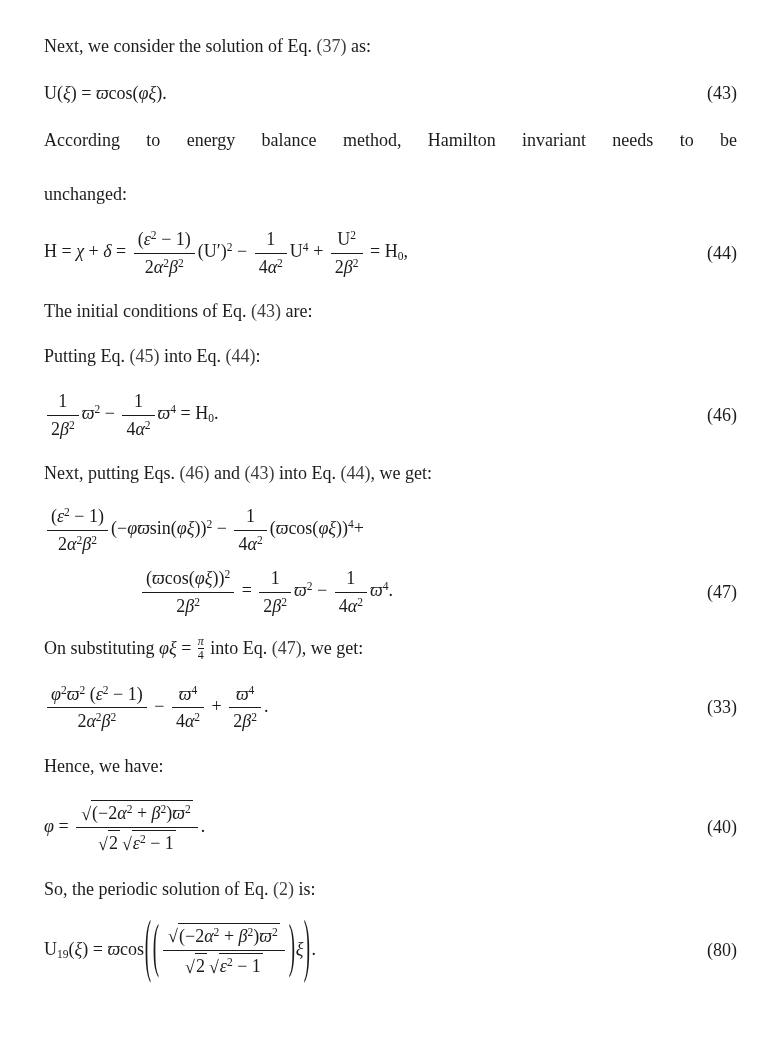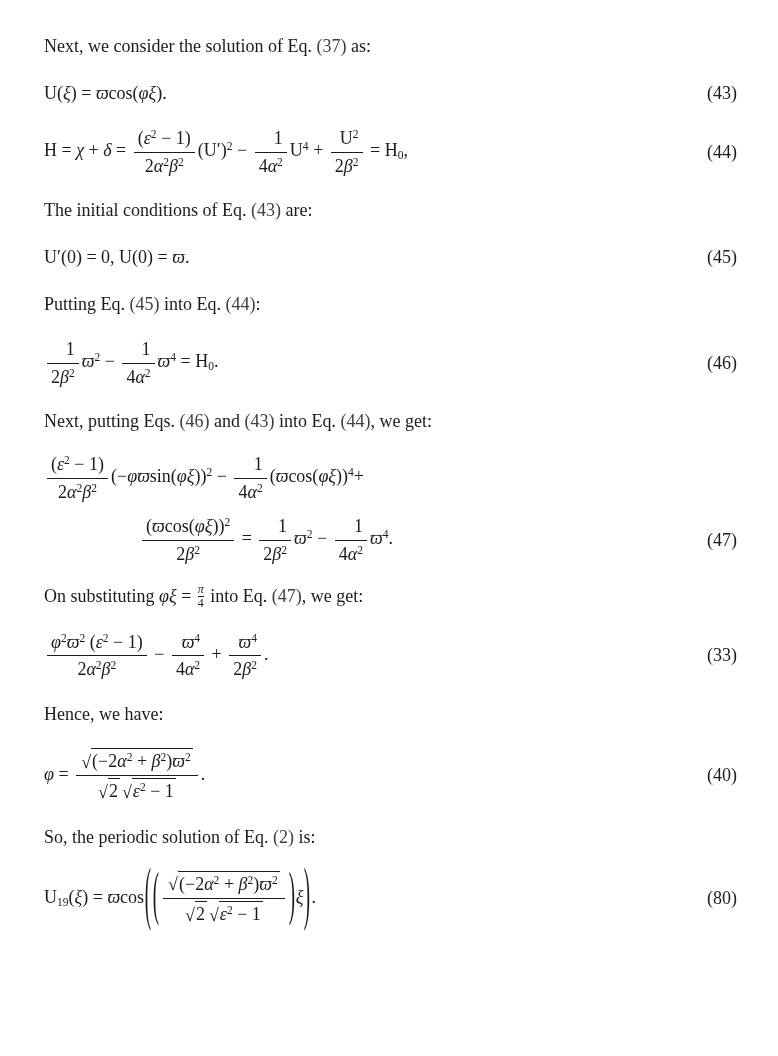--- a/index.html
+++ b/index.html
@@ -29,21 +29,21 @@
   .eq2 { margin:18px 0; }
   .eq2 .eqline1 { margin-bottom:12px; }
   .eq2 .eqline2 { display:flex; align-items:center; gap:24px; }
   .eq2 .eqline2 .math { flex:1 1 auto; margin-left:95px; }
 
   sup { font-size:64%; line-height:0; vertical-align:0.55em; }
   sub { font-size:64%; line-height:0; vertical-align:-0.25em; }
 
   
   .frac { display:inline-block; vertical-align:middle; text-align:center; line-height:1.25; margin:0 3px; }
-  .frac .num { display:block; padding:0 4px 2px;text-align:right; }
+  .frac .num { display:block; padding:0 4px 2px; }
   .frac .den { display:block; border-top:1.4px solid currentColor; padding:2px 4px 0; }
 
   
   .ifrac { display:inline-block; text-align:center; font-size:12px; line-height:1.12;
            vertical-align:-0.45em; margin:0 2px; }
   .ifrac .num { display:block; }
   .ifrac .den { display:block; border-top:1px solid currentColor; }
 
   
   .sqrt { display:inline-flex; align-items:stretch; white-space:nowrap; margin:0 1px; }
@@ -58,29 +58,26 @@
 </head>
 <body>
 
 <main>
   <div id="doc">
       <p class="para">Next, we consider the solution of Eq. <a class="eqref">(37)</a> as:</p>
       <div class="eq">
         <span class="math">U(<i>ξ</i>) = <i>ϖ</i>cos(<i>φξ</i>).</span>
         <span class="eqnum">(43)</span>
       </div>
+      <p class="para"><span class="jline">According to energy balance method, Hamilton invariant needs to be</span>unchanged:</p>
       <div class="eq">
         <span class="math">H = <i>χ</i> + <i>δ</i> = <span class="frac"><span class="num">(<i>ε</i><sup>2</sup> − 1)</span><span class="den">2<i>α</i><sup>2</sup><i>β</i><sup>2</sup></span></span>(U′)<sup>2</sup> − <span class="frac"><span class="num">1</span><span class="den">4<i>α</i><sup>2</sup></span></span>U<sup>4</sup> + <span class="frac"><span class="num">U<sup>2</sup></span><span class="den">2<i>β</i><sup>2</sup></span></span> = H<sub>0</sub>,</span>
         <span class="eqnum">(44)</span>
       </div>
       <p class="para">The initial conditions of Eq. <a class="eqref">(43)</a> are:</p>
-      <div class="eq">
-        <span class="math">U′(0) = 0, U(0) = <i>ϖ</i>.</span>
-        <span class="eqnum">(45)</span>
-      </div>
       <p class="para">Putting Eq. <a class="eqref">(45)</a> into Eq. <a class="eqref">(44)</a>:</p>
       <div class="eq">
         <span class="math"><span class="frac"><span class="num">1</span><span class="den">2<i>β</i><sup>2</sup></span></span><i>ϖ</i><sup>2</sup> − <span class="frac"><span class="num">1</span><span class="den">4<i>α</i><sup>2</sup></span></span><i>ϖ</i><sup>4</sup> = H<sub>0</sub>.</span>
         <span class="eqnum">(46)</span>
       </div>
       <p class="para">Next, putting Eqs. <a class="eqref">(46)</a> and <a class="eqref">(43)</a> into Eq. <a class="eqref">(44)</a>, we get:</p>
       <div class="eq2">
         <div class="eqline1"><span class="frac"><span class="num">(<i>ε</i><sup>2</sup> − 1)</span><span class="den">2<i>α</i><sup>2</sup><i>β</i><sup>2</sup></span></span>(−<i>φϖ</i>sin(<i>φξ</i>))<sup>2</sup> − <span class="frac"><span class="num">1</span><span class="den">4<i>α</i><sup>2</sup></span></span>(<i>ϖ</i>cos(<i>φξ</i>))<sup>4</sup>+</div>
         <div class="eqline2">
           <span class="math"><span class="frac"><span class="num">(<i>ϖ</i>cos(<i>φξ</i>))<sup>2</sup></span><span class="den">2<i>β</i><sup>2</sup></span></span> = <span class="frac"><span class="num">1</span><span class="den">2<i>β</i><sup>2</sup></span></span><i>ϖ</i><sup>2</sup> − <span class="frac"><span class="num">1</span><span class="den">4<i>α</i><sup>2</sup></span></span><i>ϖ</i><sup>4</sup>.</span>

